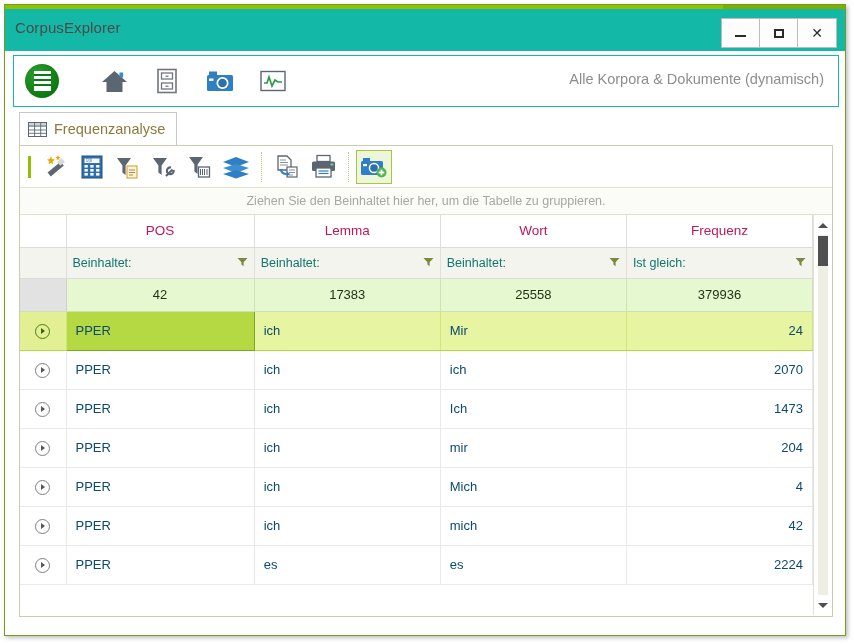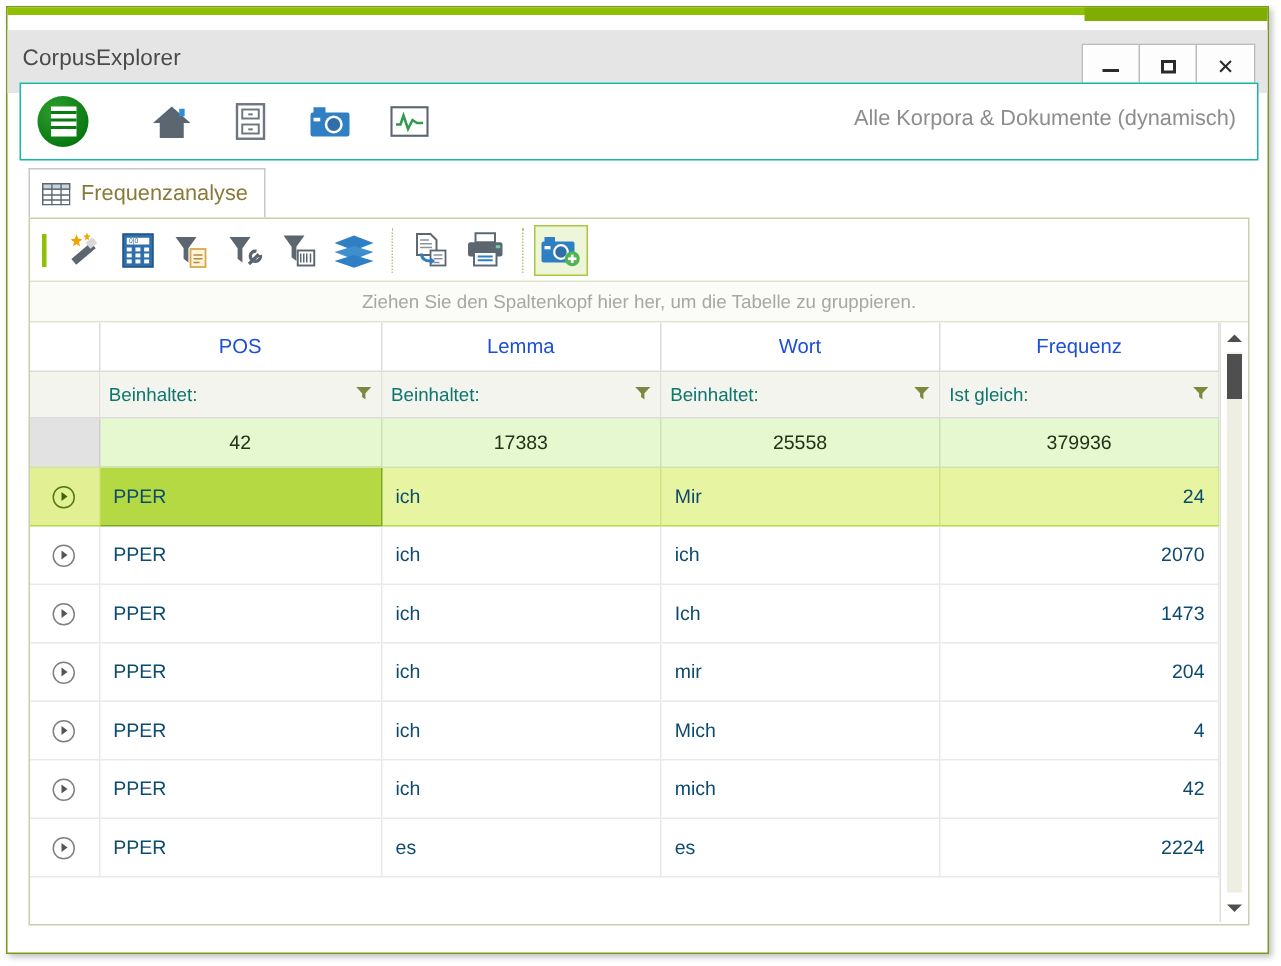--- a/index.html
+++ b/index.html
@@ -29,23 +29,23 @@
   .top-accent-right {
     position: absolute;
     right: 0; top: 0;
     width: 122px; height: 9px;
     background: #7fae00;
   }
 
   
   .titlebar {
     position: absolute;
-    left: 0; top: 15px;
+    left: 0; top: 4px;
     width: 100%; height: 42px;
-    background: #e5e5e5;
+    background: #14b8a6;
   }
   .app-title {
     position: absolute;
     left: 10px; top: 10px;
     font-size: 15px;
     color: #4a4a4a;
     letter-spacing: 0.1px;
   }
   .wincontrols {
     position: absolute;
@@ -180,21 +180,21 @@
   table.grid col.c-wrt { width: 178px; }
   table.grid col.c-frq { width: 178px; }
 
   thead th.hcell {
     height: 32px;
     background: #ffffff;
     border-right: 1px solid #dcdcdc;
     border-bottom: 1px solid #dcdcdc;
     font-weight: normal;
     font-size: 13.5px;
-    color: #1d4ed8;
+    color: #be185d;
     text-align: center;
     cursor: default;
   }
   thead th.hcell.ind { border-right: 1px solid #dcdcdc; }
 
   tr.filterrow td {
     height: 31px;
     background: #f4f4ee;
     border-right: 1px solid #e0e0d4;
     border-bottom: 1px solid #dcdcdc;
@@ -487,21 +487,21 @@
           <rect x="3" y="8" width="4" height="2.2" fill="#ffffff"></rect>
           <circle cx="21.5" cy="16.5" r="5" fill="#4fb552"></circle>
           <g stroke="#ffffff" stroke-width="1.8">
               <line x1="21.5" y1="13.7" x2="21.5" y2="19.3"></line>
               <line x1="18.7" y1="16.5" x2="24.3" y2="16.5"></line>
             </g>
         </svg>
       </div>
     </div>
 
-    <div class="grouppanel">Ziehen Sie den Spaltenkopf hier her, um die Tabelle zu gruppieren.</div>
+    <div class="grouppanel">Ziehen Sie den Beinhaltet hier her, um die Tabelle zu gruppieren.</div>
 
     <div class="gridwrap">
       <div class="gridmain">
         <table class="grid">
           <colgroup>
             <col class="c-ind">
               <col class="c-pos">
               <col class="c-lem">
               <col class="c-wrt">
               <col class="c-frq">

